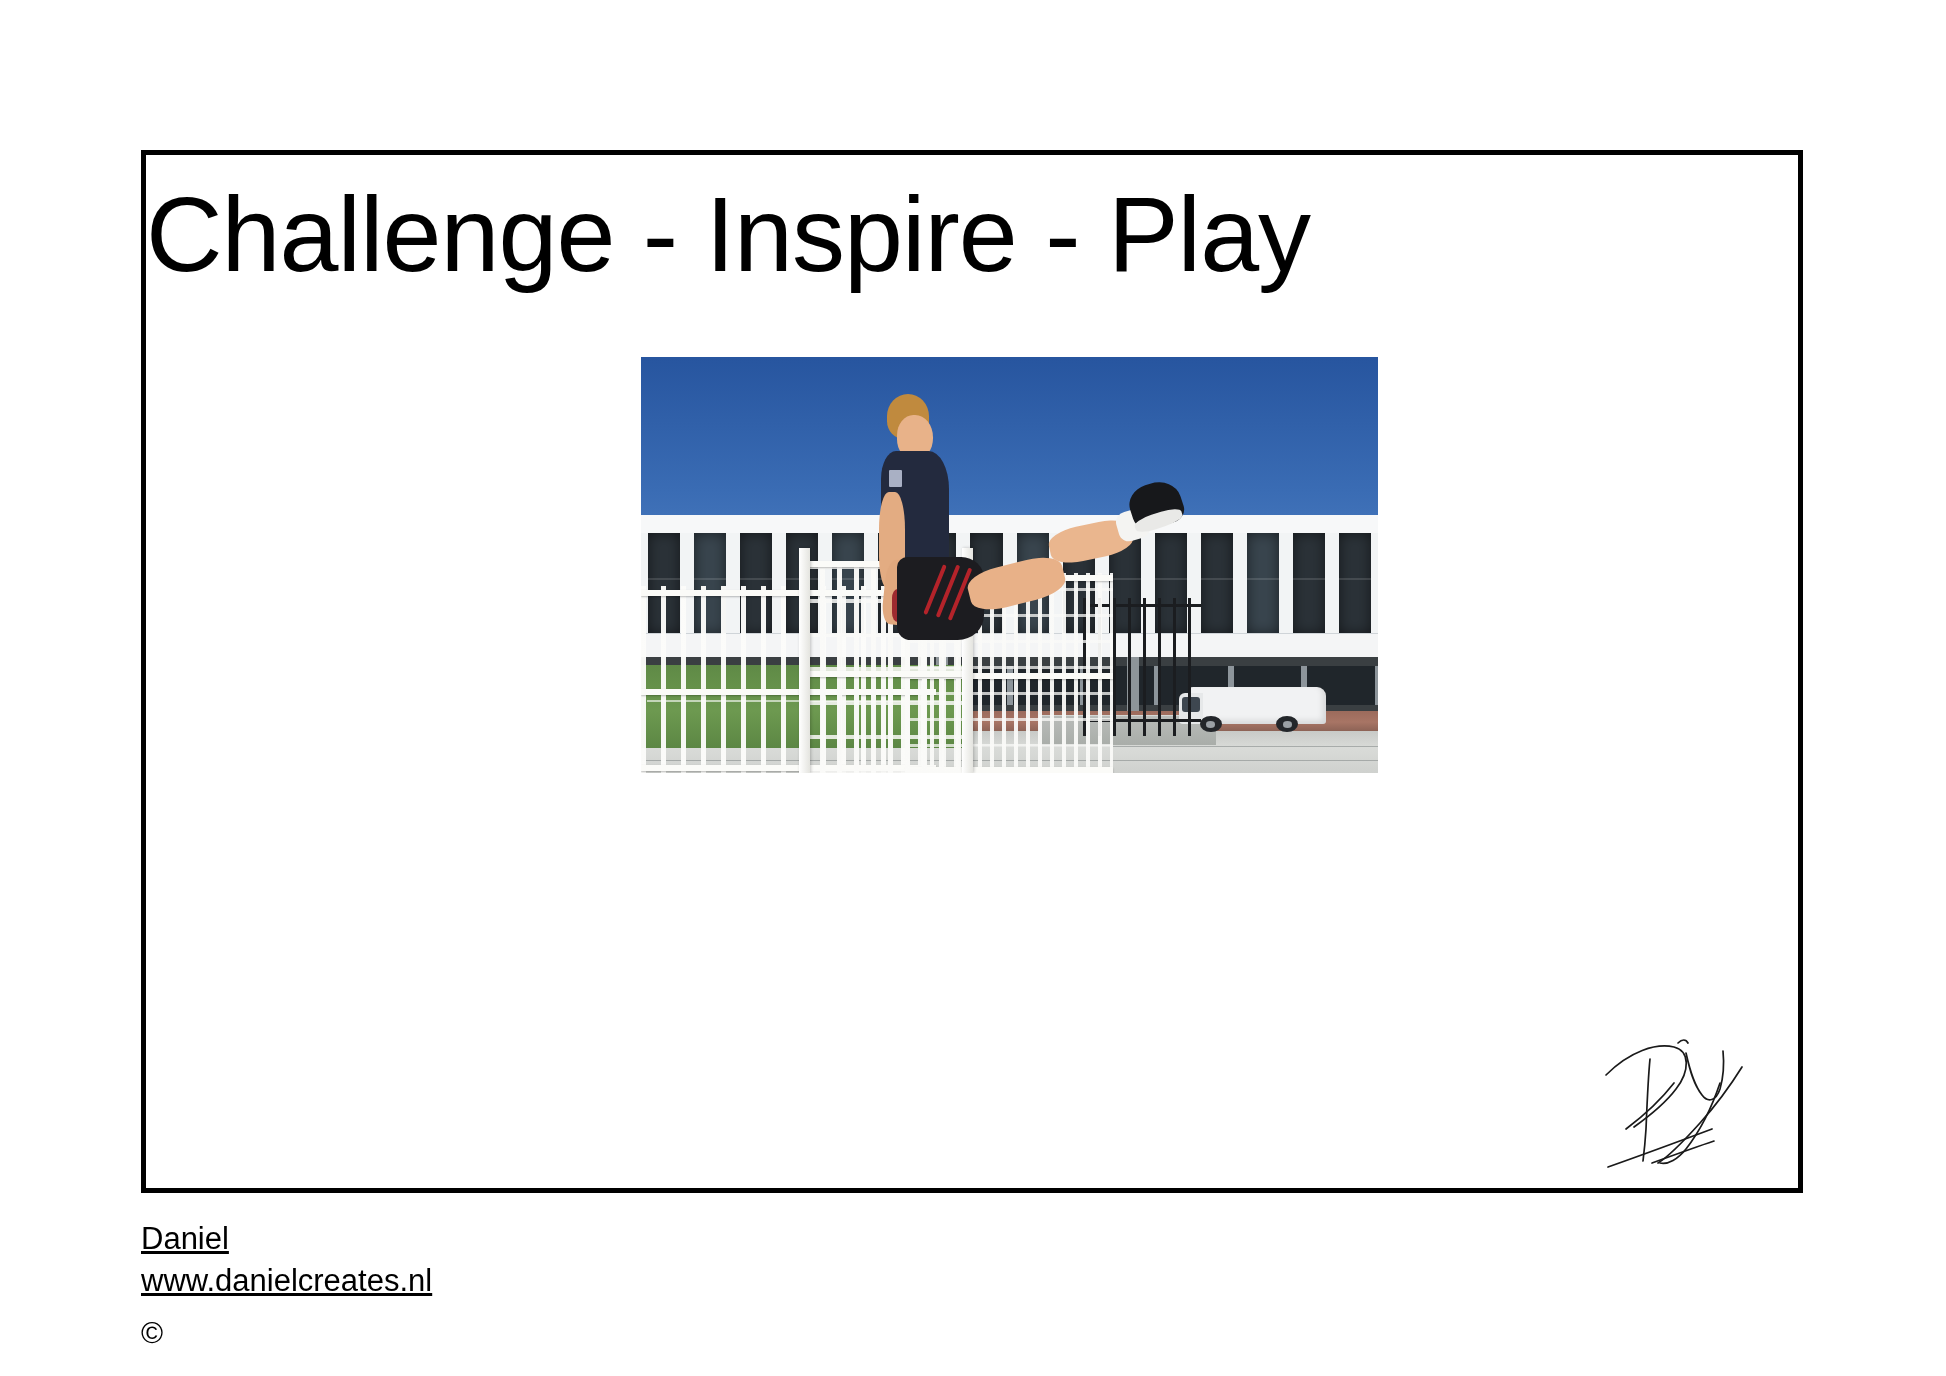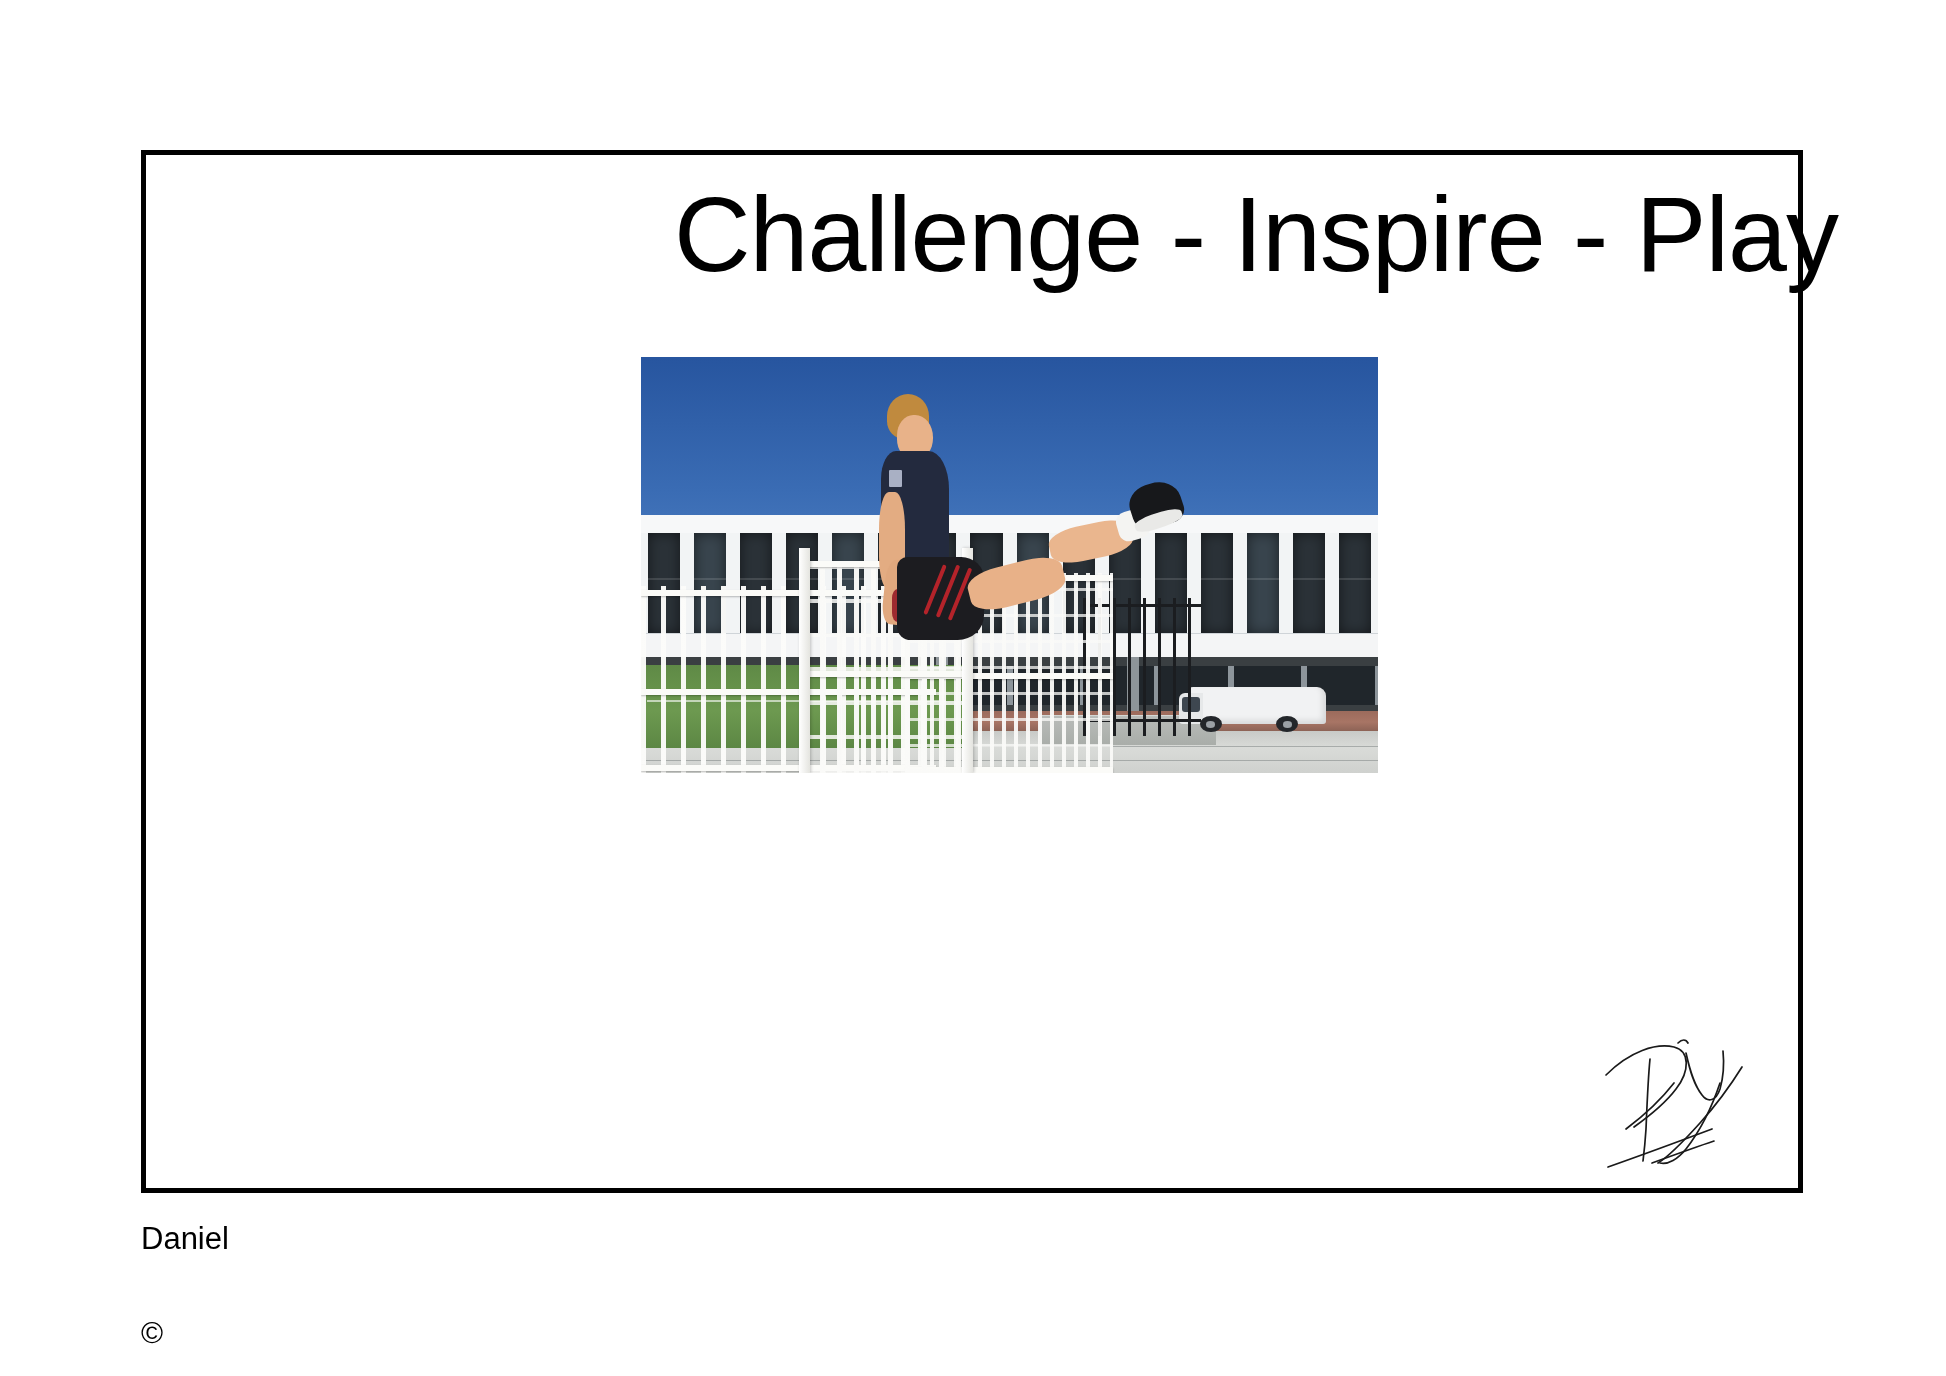--- a/index.html
+++ b/index.html
@@ -28,27 +28,26 @@
     box-sizing: border-box;
     background: #ffffff;
   }
 
   
   .slide-title {
     position: absolute;
     left: 0;
     top: 24px;
     width: 100%;
-    text-align: right;
+    text-align: left;
     font-size: 106px;
     line-height: 1.05;
     font-weight: 400;
     letter-spacing: -1px;
     white-space: nowrap;
-    margin-left: 40px;
   }
 
   
   .slide-subtitle {
     position: absolute;
     left: 0;
     top: 690px;
     width: 100%;
     text-align: center;
     font-size: 104px;
@@ -436,20 +435,21 @@
   .signature svg { display: block; width: 100%; height: 100%; }
 
   
   .credit {
     position: absolute;
     left: 141px;
     top: 1218px;
     font-size: 31px;
     line-height: 1.34;
     font-weight: 400;
+    text-decoration: underline;
   }
   .credit .line { display: block; white-space: nowrap; }
   .copyright {
     position: absolute;
     left: 141px;
     top: 1318px;
     font-size: 30px;
     line-height: 1;
   }
 </style>
@@ -583,15 +583,16 @@
       <path d="M68 150 C78 144, 92 130, 110 110 C128 90, 142 70, 152 54"></path>
       <path d="M18 154 C52 142, 90 128, 122 116"></path>
       <path d="M62 150 C84 142, 106 134, 124 128"></path>
     </svg>
   </div>
 
 </div>
 
 <div class="credit">
   <span class="line">Daniel</span>
+  <span class="line">www.danielcreates.nl</span>
 </div>
 
 <div class="copyright">©</div>
 
 </body></html>

